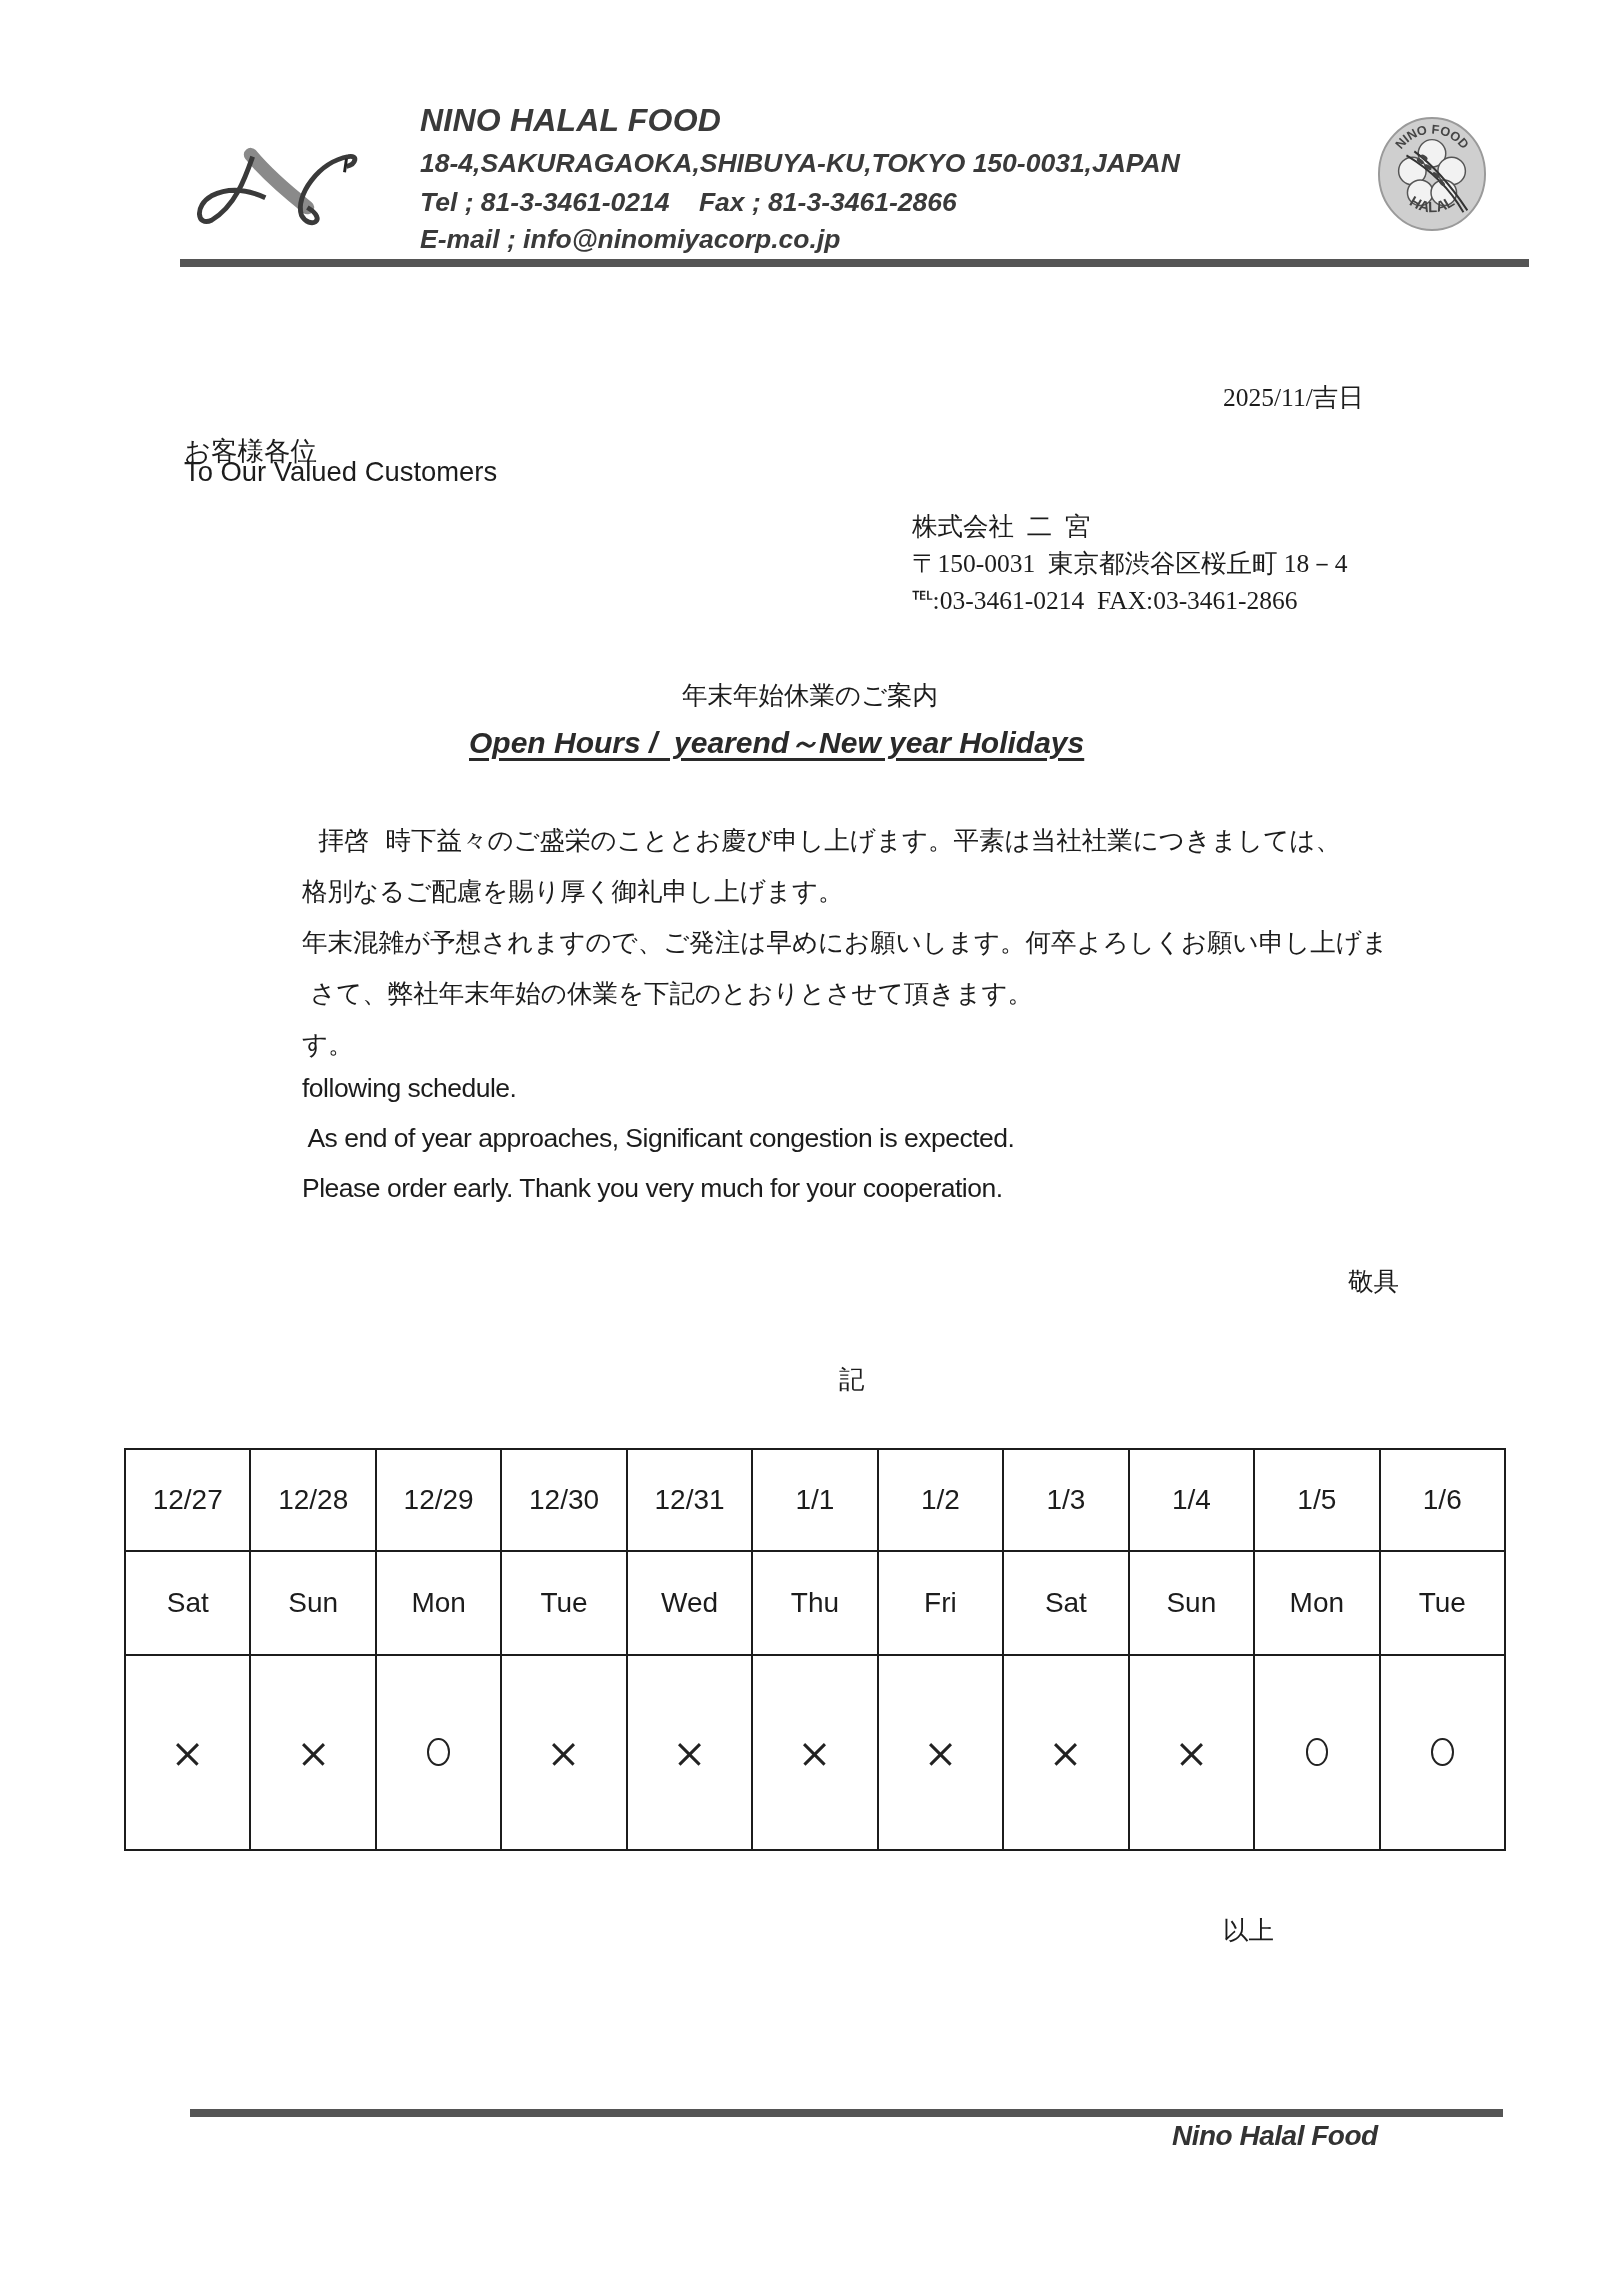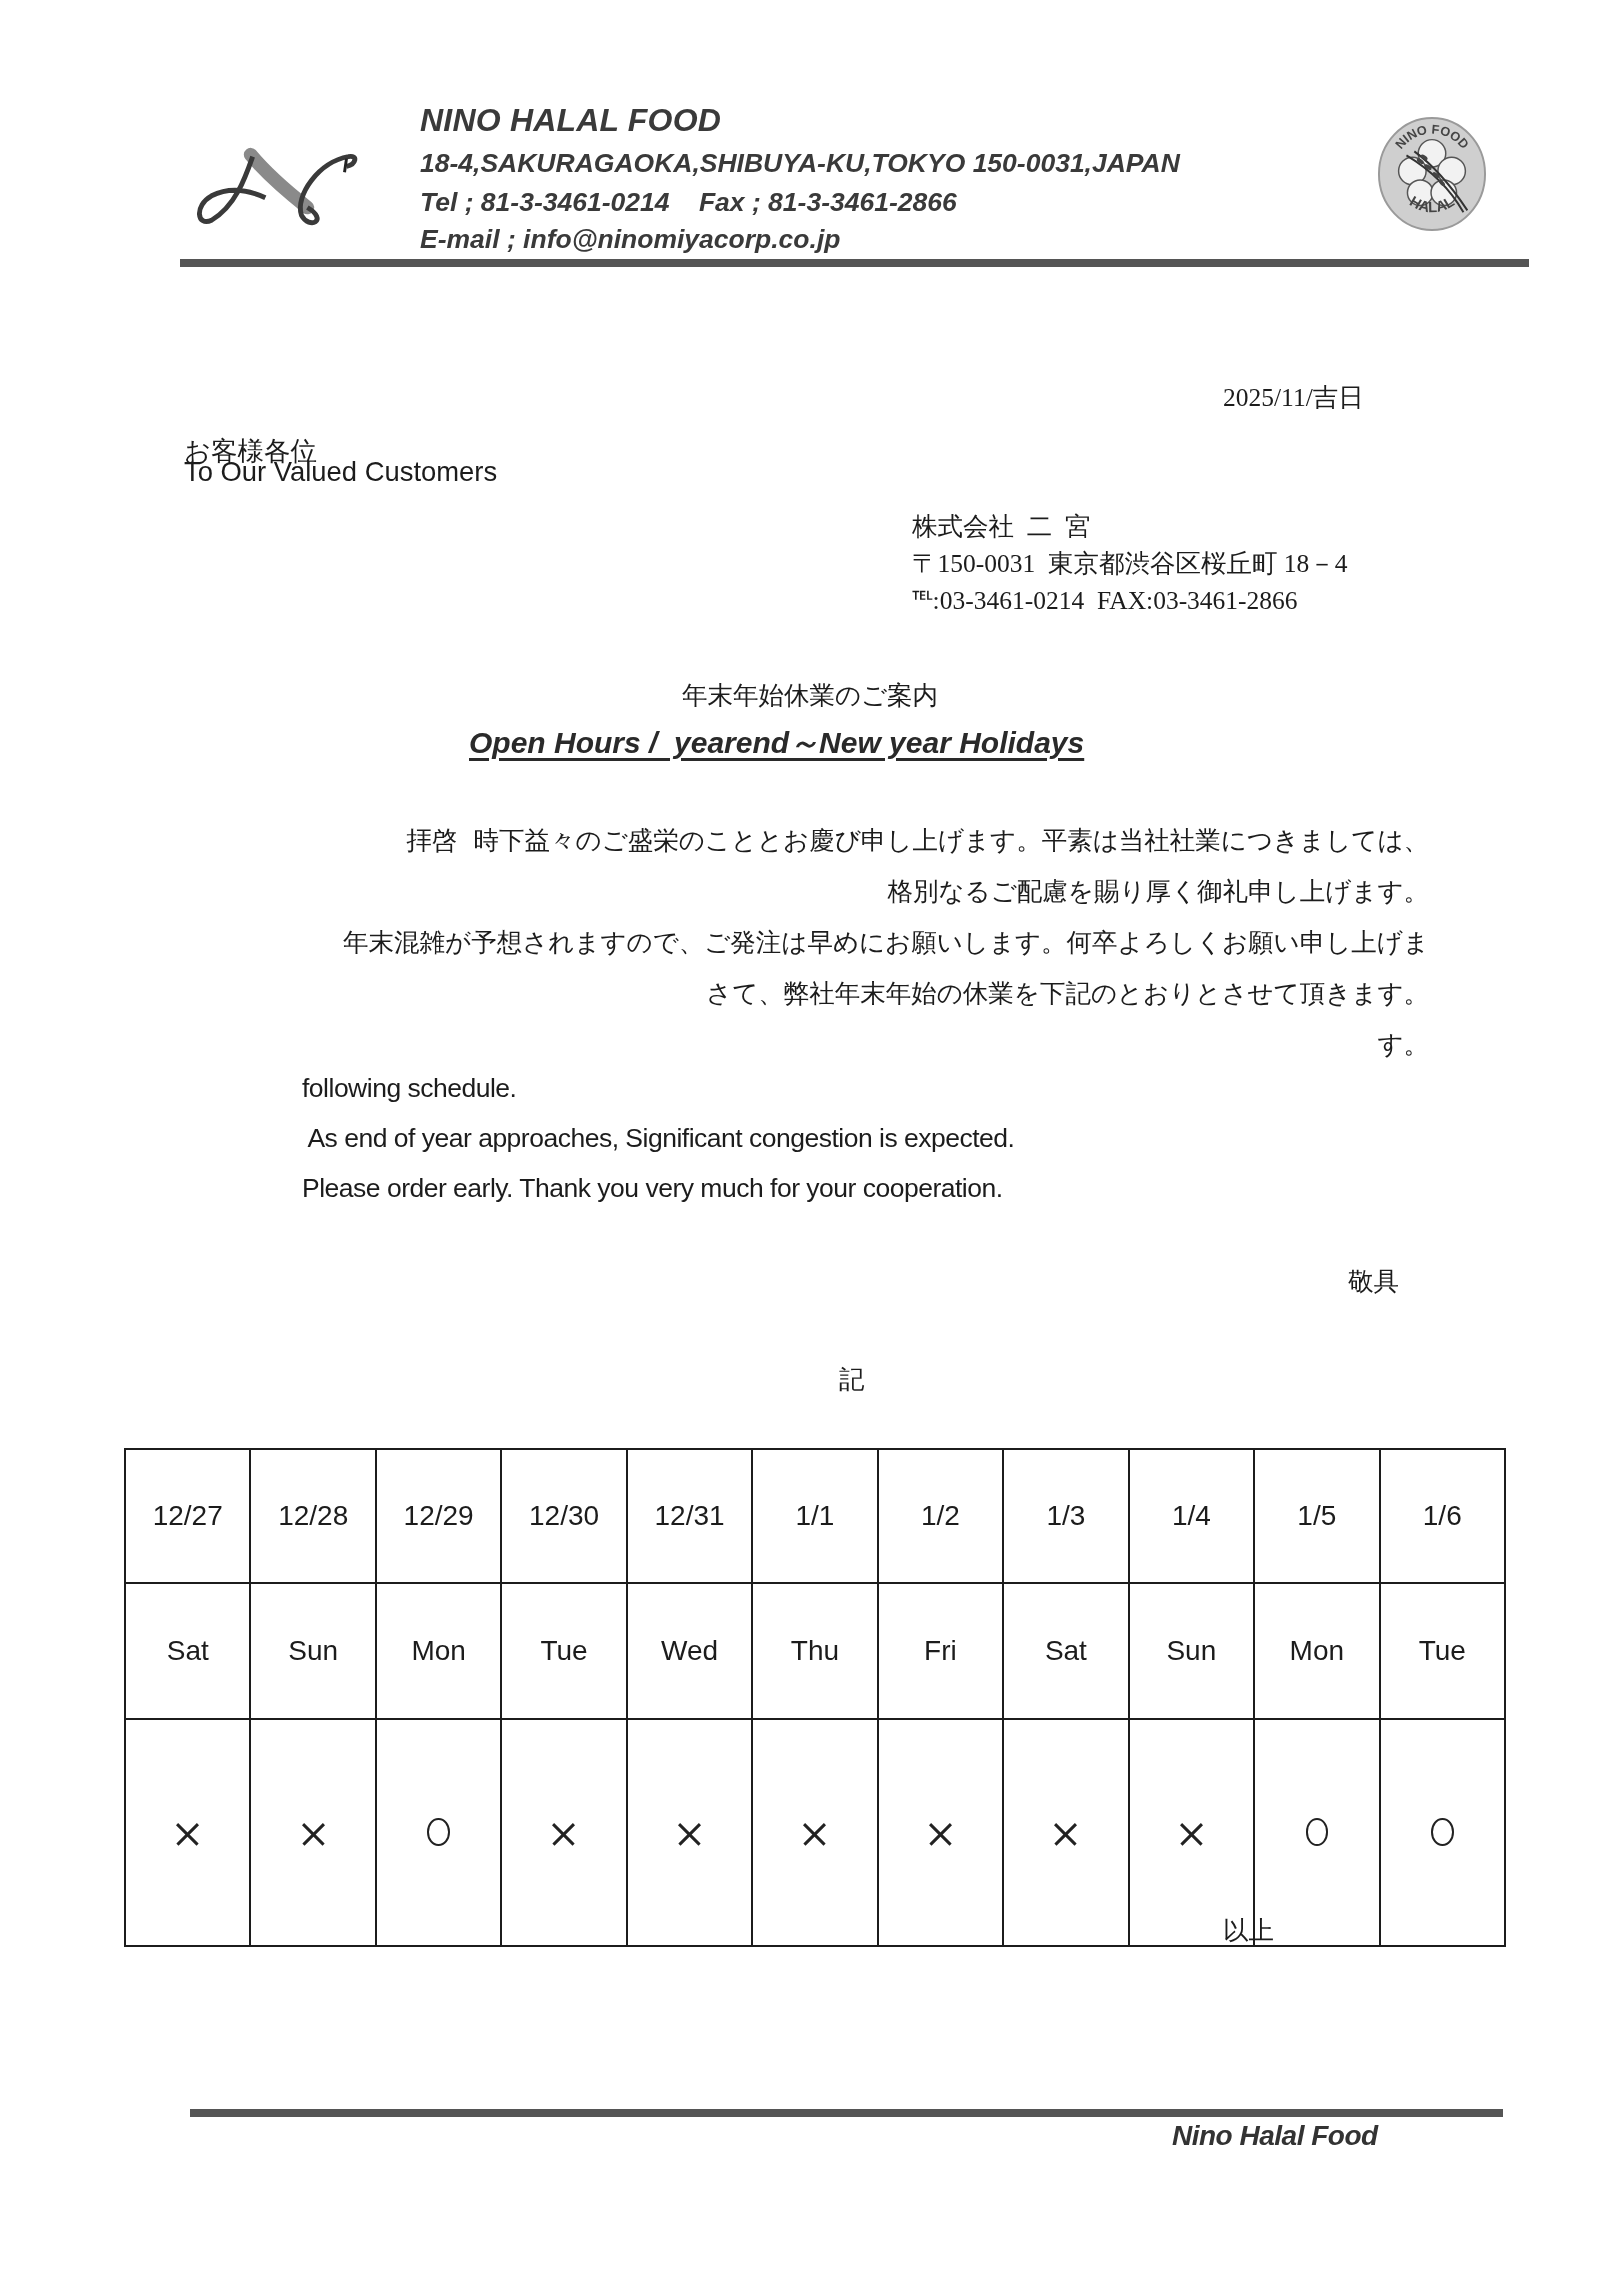--- a/index.html
+++ b/index.html
@@ -13,21 +13,21 @@
                font-family: "Liberation Sans", "DejaVu Sans", sans-serif; }
     .lh-name { top: 102px; font-size: 32px; letter-spacing: 0.2px; }
     .lh-addr { top: 148px; font-size: 26.5px; text-align: center; }
     .lh-tel  { top: 187px; font-size: 26.5px; }
     .lh-mail { top: 224px; font-size: 26.5px; }
     .lh-seal { left: 1377px; top: 116px; width: 110px; height: 116px; }
     .rule-top { left: 180px; top: 259px; width: 1349px; height: 7.8px; background: #555; }
 
     
     .serif { font-family: "Liberation Serif", "DejaVu Serif", serif; }
-    .jp { font-family: "DejaVu Sans", "Liberation Sans", sans-serif; text-align: right; }
+    .jp { font-family: "DejaVu Sans", "Liberation Sans", sans-serif; }
     .date { left: 1223px; top: 380px; font-size: 25.5px; white-space: nowrap; }
     .addressee-jp { left: 184px; top: 433px; font-size: 26.5px; white-space: nowrap; }
     .addressee-en { left: 184px; top: 456px; font-size: 27.4px; white-space: nowrap; }
     .sender { left: 912px; top: 508px; font-size: 25.5px; line-height: 37px; white-space: nowrap; }
     .sender div { white-space: pre; }
 
     .notice-jp { left: 0; width: 1620px; top: 678px; text-align: center; font-size: 25.5px; }
     .notice-en { left: 469px; top: 723px; font-size: 30px; font-weight: bold; font-style: italic;
                  text-decoration: underline; text-decoration-thickness: 2.9px; text-underline-offset: 4.9px;
                  white-space: pre; color: #2a2a2a; }
@@ -35,21 +35,21 @@
     .para { left: 302px; width: 1127px; font-size: 25.5px; line-height: 51px; }
     .para div { white-space: pre; }
     .para-jp { top: 815px; }
     .para-en { top: 1063px; font-size: 26.5px; letter-spacing: -0.5px; line-height: 50px; }
 
     .keigu { left: 1348px; top: 1264px; font-size: 25.5px; }
     .ki { left: 839px; top: 1362px; font-size: 25.5px; }
 
     
     .sched { left: 124px; top: 1448px; border-collapse: collapse; table-layout: fixed; width: 1382px; }
-    .sched td { border: 2.5px solid #1c1c1c; text-align: center; vertical-align: middle; padding: 16px;
+    .sched td { border: 2.5px solid #1c1c1c; text-align: center; vertical-align: middle; padding: 0;
                 font-size: 28px; color: #1c1c1c; }
     .sched tr.r-date td { height: 100px; }
     .sched tr.r-day td { height: 102px; }
     .sched tr.r-status td { height: 193px; font-size: 39px; }
     .mark-x { display: inline-block; width: 23.5px; height: 23.5px; position: relative; }
     .mark-x::before, .mark-x::after { content: ""; position: absolute; left: -2.9px; top: 10.8px; width: 29px;
                  height: 2.5px; background: #222; }
     .mark-x::before { transform: rotate(45deg); }
     .mark-x::after { transform: rotate(-45deg); }
     .mark-o { display: inline-block; width: 18.6px; height: 23.5px; border: 2.9px solid #222; border-radius: 50%; }

